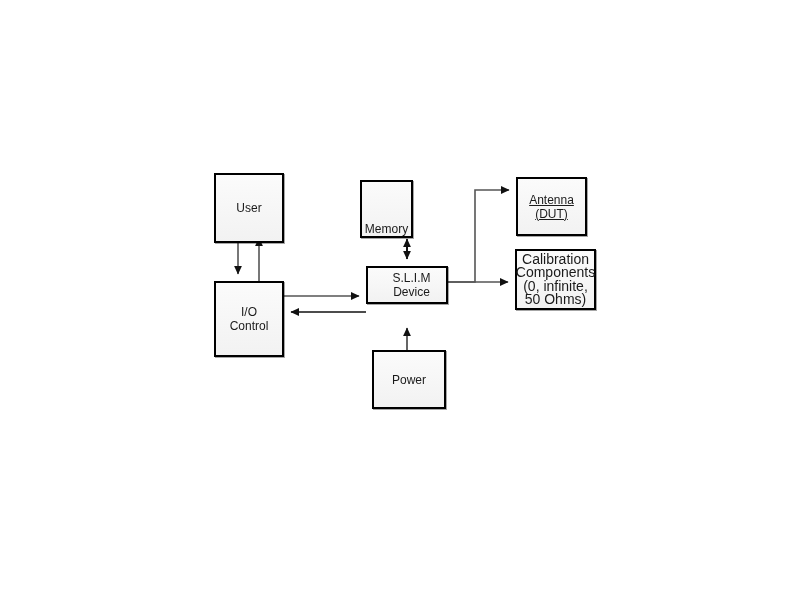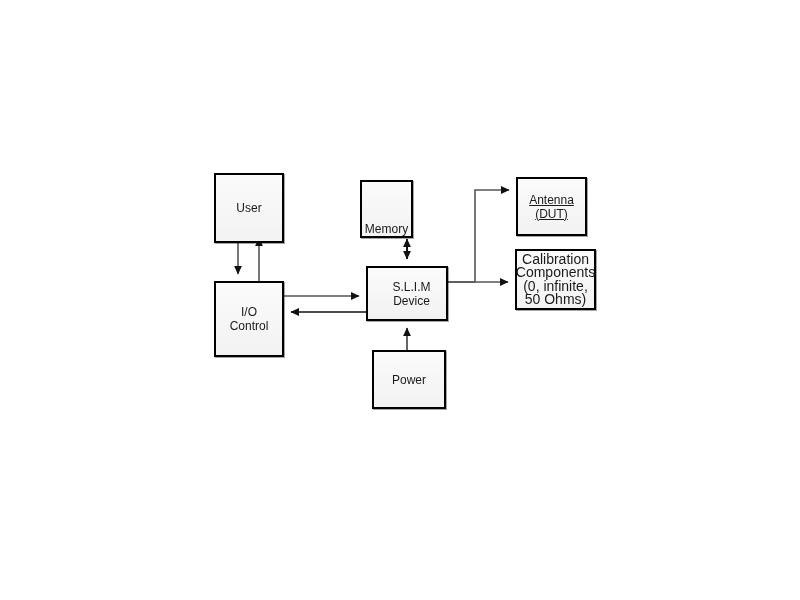--- a/index.html
+++ b/index.html
@@ -106,21 +106,21 @@
 
   <div class="node" style="left: 214px; top: 281px; width: 70px; height: 76px;">
     <span class="label">I/O
 Control</span>
   </div>
 
   <div class="node" style="left: 360px; top: 180px; width: 53px; height: 58px; align-items: flex-end;">
     <span class="label">Memory</span>
   </div>
 
-  <div class="node" style="left: 366px; top: 266px; width: 82px; height: 55px; padding-left: 9px;">
+  <div class="node" style="left: 366px; top: 266px; width: 82px; height: 38px; padding-left: 9px;">
     <span class="label">S.L.I.M
 Device</span>
   </div>
 
   <div class="node" style="left: 372px; top: 350px; width: 74px; height: 59px;">
     <span class="label">Power</span>
   </div>
 
   <div class="node" style="left: 516px; top: 177px; width: 71px; height: 59px; text-decoration: underline;">
     <span class="label">Antenna

